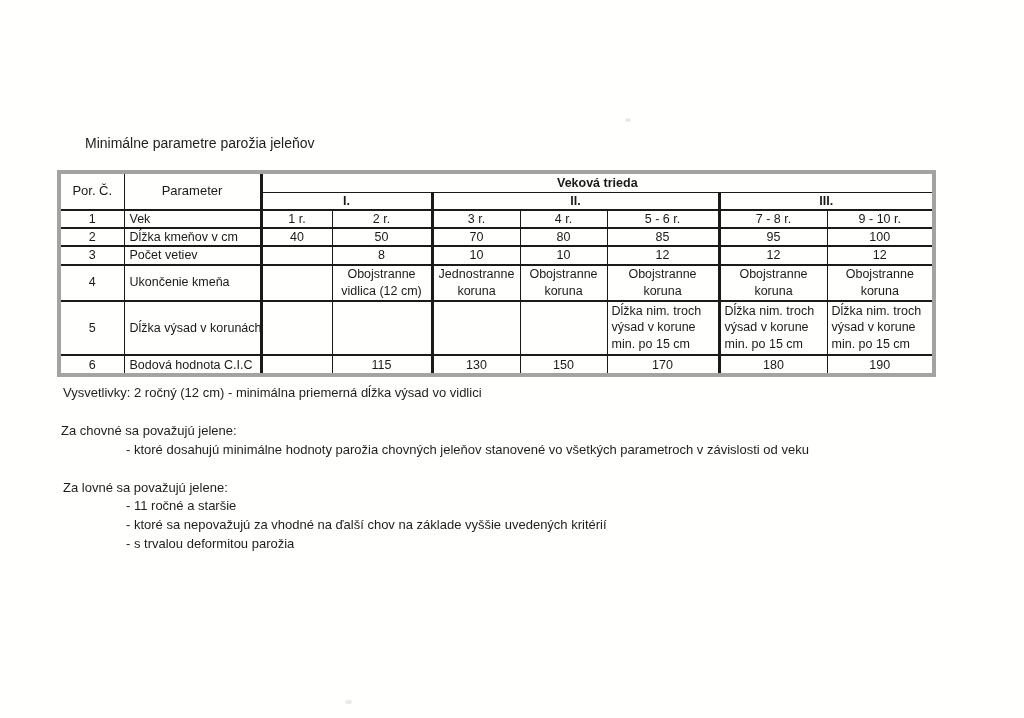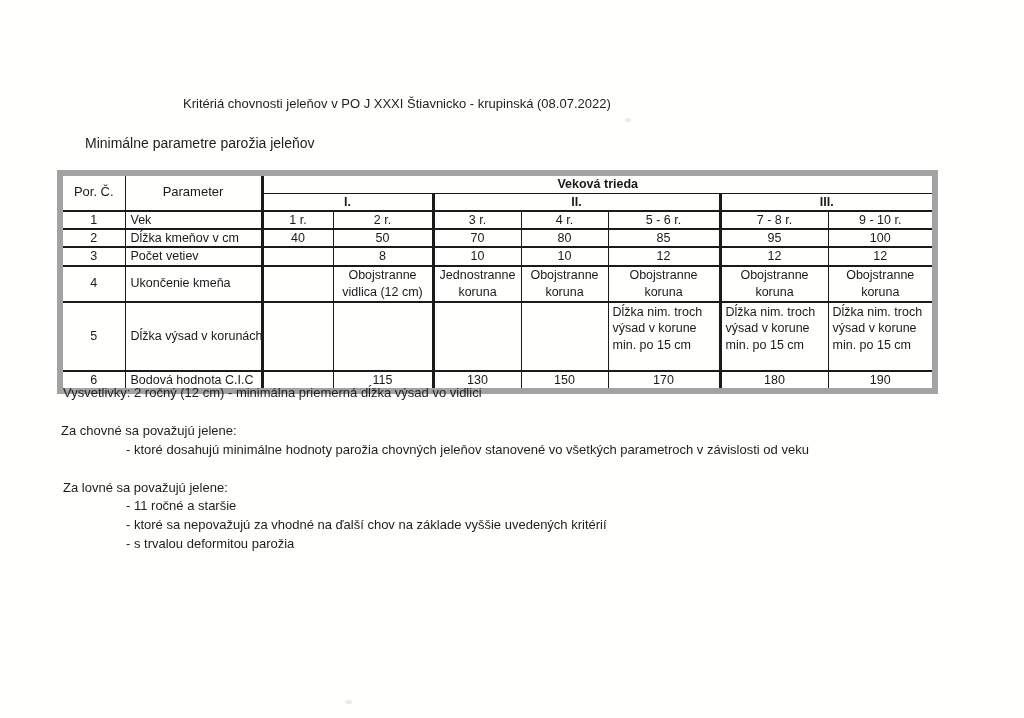--- a/index.html
+++ b/index.html
@@ -9,43 +9,42 @@
     background:#fffffe; overflow:hidden;
     font-family:"Liberation Sans", sans-serif; color:#1e1e1e;
   }
   .title    { position:absolute; left:183px; top:96px;  font-size:13px; white-space:nowrap; }
   .subtitle { position:absolute; left:85px;  top:135px; font-size:14px; white-space:nowrap; }
 
   table.criteria {
     position:absolute; left:57px; top:170px; width:875px;
     border-collapse:collapse; table-layout:fixed;
     font-size:12.5px; color:#1a1a1a;
-    border:6px solid #a3a3a3;
+    border:4px solid #a3a3a3;
   }
   .criteria th, .criteria td {
     border:solid #1a1a1a; border-width:2px 1px;
     padding:0 3px; text-align:center; vertical-align:middle;
     font-weight:normal; line-height:1.3; overflow:hidden;
   }
   .criteria .sep-l { border-left-width:3px; }
   .criteria th.vekova { font-weight:bold; border-bottom-width:1px; height:20px; }
   .criteria tr.hrowB th { font-weight:bold; border-top-width:1px; height:15px; }
   .criteria th.por, .criteria th.param { font-size:13px; }
   .criteria td.param-col { text-align:left; padding-left:5px; white-space:nowrap; }
-  .criteria td.tl { text-align:left; padding:1px 2px 16px 4px; line-height:1.35; }
+  .criteria td.tl { text-align:left; padding:1px 2px 1px 4px; line-height:1.35; }
 
   .note { position:absolute; font-size:13px; white-space:nowrap;margin-left:6px; }
   .speck { position:absolute; background:#d9d9d9; border-radius:50%; opacity:.55; }
 </style>
 </head>
 <body>
 
 <div class="page">
 
-  <div class="title">Kritériá chovnosti jeleňov v PO J XXXI Štiavnicko - krupinská (08.07.2022)</div>
   <div class="subtitle">Minimálne parametre parožia jeleňov</div>
 
   <table class="criteria">
     <colgroup>
       <col style="width:65px">
         <col style="width:137px">
       <col style="width:71px">
         <col style="width:100px">
       <col style="width:88px">
         <col style="width:87px">

